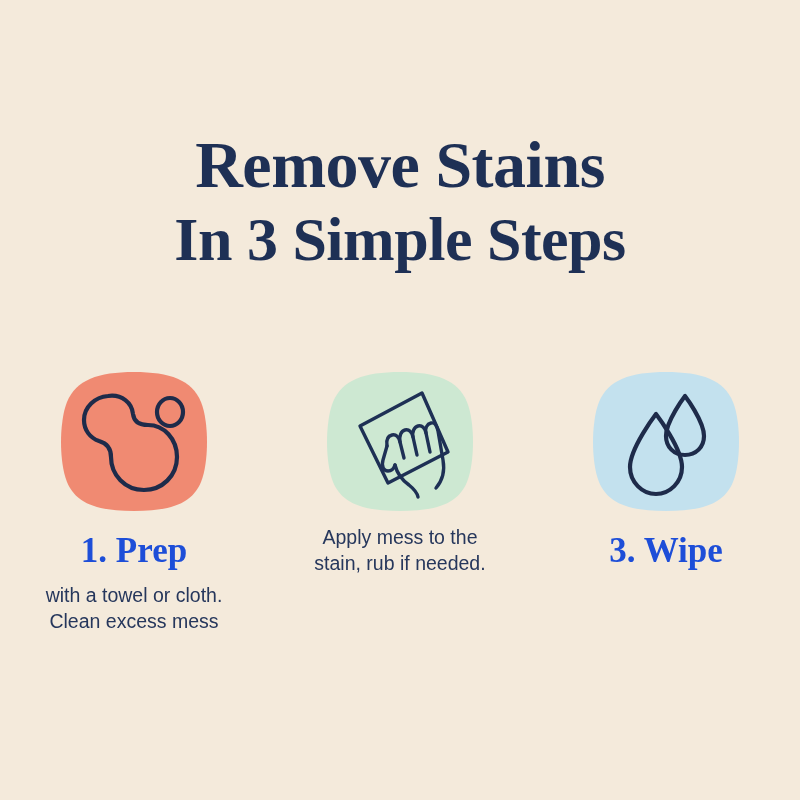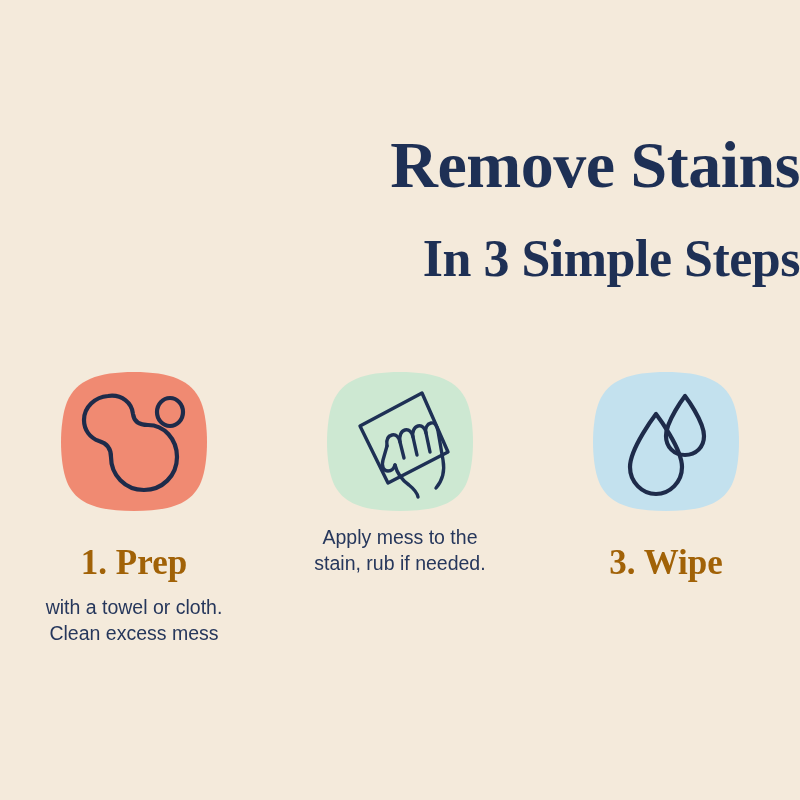--- a/index.html
+++ b/index.html
@@ -29,30 +29,28 @@
     width: 800px;
     text-align: center;
   }
   .title-line {
     display: block;
     font-family: "Liberation Serif", "DejaVu Serif", serif;
     font-weight: bold;
     color: #1E3055;
     letter-spacing: -0.5px;
     white-space: nowrap;
-    text-align: right;
   }
   .title-line-1 {
     font-size: 66px;
     line-height: 74px;
   }
   .title-line-2 {
-    font-size: 52px;
+    font-size: 62px;
     line-height: 74px;
-    margin-top: 20px;
   }
 
   
   .steps {
     position: absolute;
     top: 370px;
     left: 0;
     width: 800px;
     display: flex;
     flex-direction: row;
@@ -81,26 +79,26 @@
     width: 152px;
     height: 143px;
   }
   .blob-icon {
     position: relative;
     width: 152px;
     height: 143px;
   }
 
   .step-title {
-    margin-top: 30px;
+    margin-top: 18px;
     font-family: "Liberation Serif", "DejaVu Serif", serif;
     font-weight: bold;
     font-size: 35px;
     line-height: 40px;
-    color: #a16207;
+    color: #1d4ed8;
     white-space: nowrap;
   }
   .step-desc {
     margin-top: 11px;
     font-family: "Liberation Sans", sans-serif;
     font-size: 19.5px;
     line-height: 26px;
     color: #26375C;
     max-width: 250px;
   }

